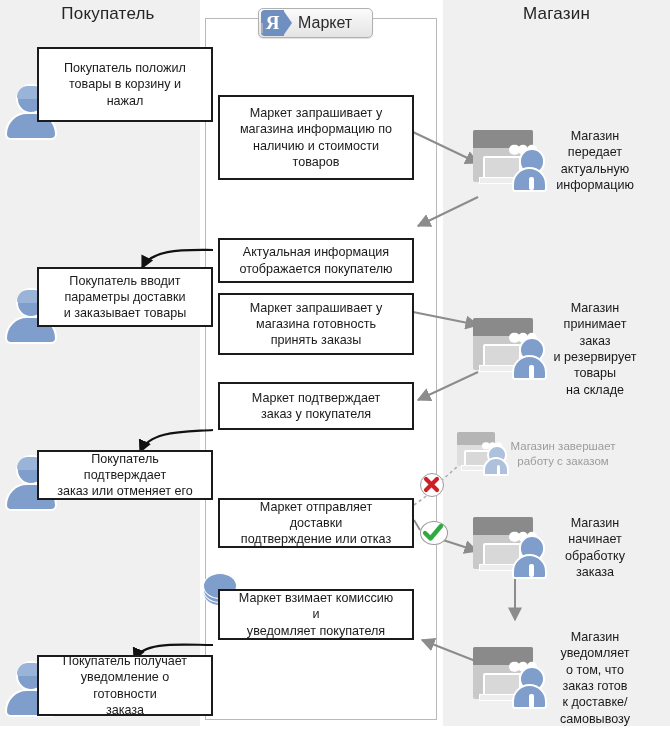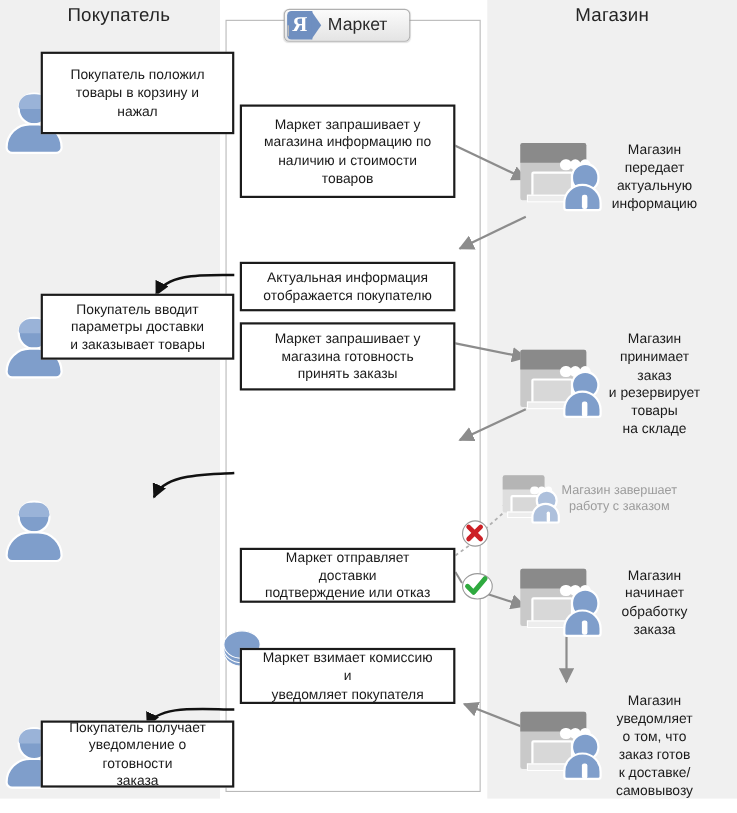--- a/index.html
+++ b/index.html
@@ -230,20 +230,24 @@
     <div class="txt" style="white-space:pre-line;">Покупатель вводит
 параметры доставки
 и заказывает товары</div>
   </div>
 
   <div class="avatar" style="left:5px;top:455px;">
     <div class="ahead"></div>
       <div class="hair"></div>
       <div class="abody"></div>
   </div>
+  <div class="box" id="buyer-confirm" style="left:37px;top:450px;width:176px;height:50px;">
+    <div class="txt" style="white-space:pre-line;">Покупатель подтверждает
+заказ или отменяет его</div>
+  </div>
 
   <div class="avatar" style="left:5px;top:661px;">
     <div class="ahead"></div>
       <div class="hair"></div>
       <div class="abody"></div>
   </div>
   <div class="box" id="buyer-notified" style="left:37px;top:655px;width:176px;height:61px;">
     <div class="txt" style="white-space:pre-line;">Покупатель получает
 уведомление о готовности
 заказа</div>
@@ -260,20 +264,24 @@
     <div class="txt" style="white-space:pre-line;">Актуальная информация
 отображается покупателю</div>
   </div>
 
   <div class="box market" id="market-request-ready" style="left:218px;top:293px;width:196px;height:62px;">
     <div class="txt" style="white-space:pre-line;">Маркет запрашивает у
 магазина готовность
 принять заказы</div>
   </div>
 
+  <div class="box market" id="market-confirm-order" style="left:218px;top:382px;width:196px;height:48px;">
+    <div class="txt" style="white-space:pre-line;">Маркет подтверждает
+заказ у покупателя</div>
+  </div>
 
   <div class="box market" id="market-send-decision" style="left:218px;top:498px;width:196px;height:50px;">
     <div class="txt" style="white-space:pre-line;">Маркет отправляет доставки
 подтверждение или отказ</div>
   </div>
 
   <div id="coin-icon" style="left:202px;top:572px;">
     <i style="top:8px;"></i>
       <i style="top:5px;"></i>
       <i style="top:1px;"></i>

